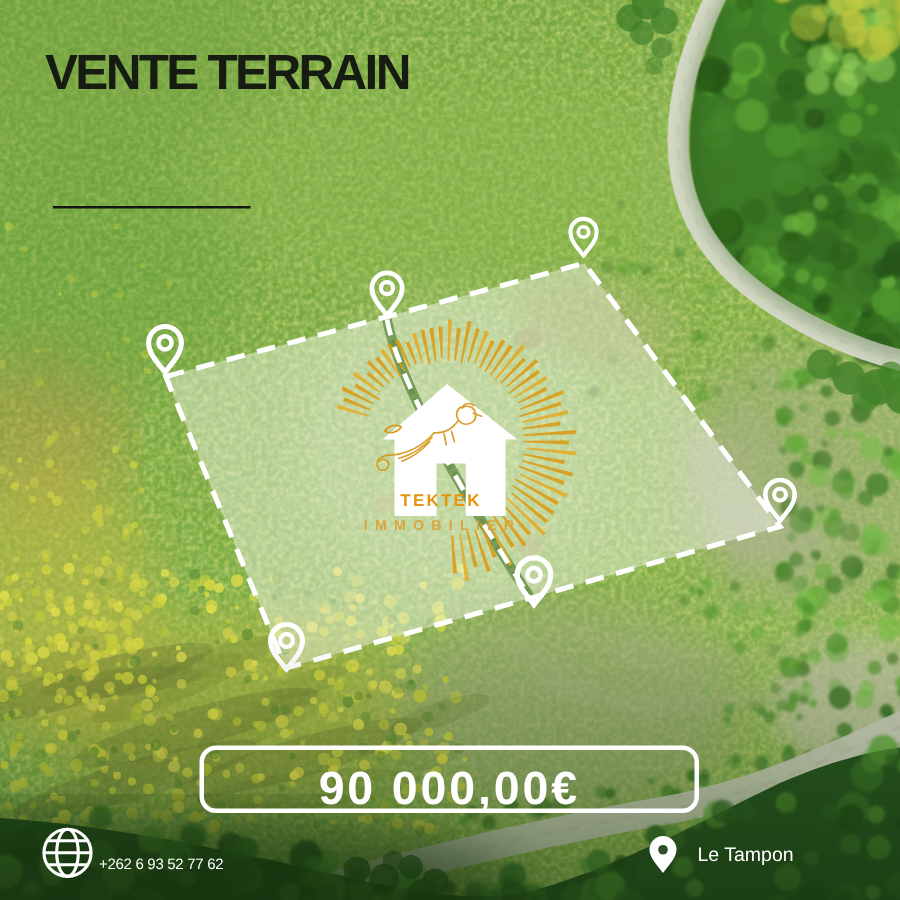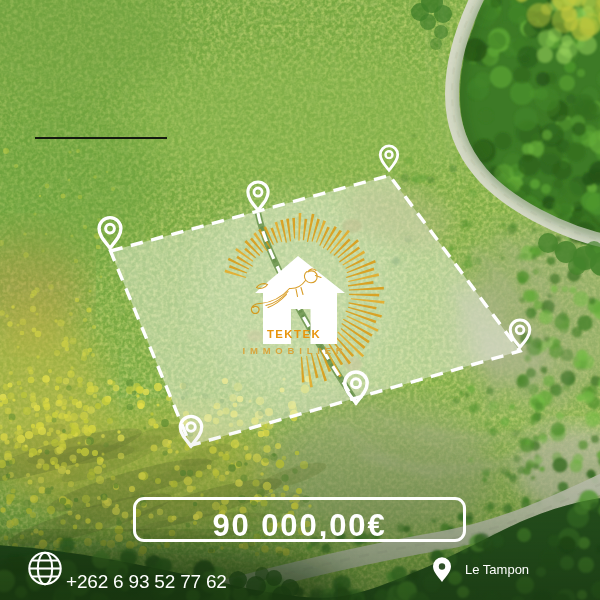--- a/index.html
+++ b/index.html
@@ -1290,39 +1290,40 @@
       <path d="M0,-1 C-6.5,-9 -11.5,-14.5 -11.5,-21.5 A11.5,11.5 0 1,1 11.5,-21.5 C11.5,-14.5 6.5,-9 0,-1 Z" stroke-width="3.6"></path>
       <circle cx="0" cy="-21.5" r="4.6" stroke-width="3.2"></circle>
     </g>
   </g>
 
   <ellipse cx="110" cy="592" rx="235" ry="52" fill="#16300e" opacity="0.5" filter="url(#blur18)"></ellipse>
 
   <rect x="0" y="425" width="600" height="175" fill="url(#gDark)"></rect>
 </svg>
 
+<div class="abs" style="left:30px;top:29px;font-size:33px;font-weight:bold;letter-spacing:-1.8px;color:#171c12;">VENTE TERRAIN</div>
 
 
 <div class="abs" style="left:35px;top:136.5px;width:132px;height:2.6px;background:#141910;"></div>
 
 <div class="abs" style="left:133px;top:497px;width:327px;height:38.5px;border:3px solid #ffffff;border-radius:11px;"></div>
 
 <div class="abs" style="left:133px;top:507.5px;width:333px;text-align:center;font-size:31px;font-weight:bold;color:#ffffff;letter-spacing:1.9px;">90 000,00€</div>
 
 <svg class="abs" style="left:28px;top:551px" width="34" height="35" viewBox="0 0 34 35">
   <g fill="none" stroke="#ffffff" stroke-width="2.1">
     <circle cx="17" cy="17.5" r="15.7"></circle>
     <ellipse cx="17" cy="17.5" rx="7.2" ry="15.7"></ellipse>
     <line x1="1.3" y1="17.5" x2="32.7" y2="17.5"></line>
     <path d="M3.7,9.5 H30.3 M3.7,25.5 H30.3"></path>
   </g>
 </svg>
 
 
-<div class="abs" style="left:66px;top:570.5px;font-size:19px;color:#ffffff;letter-spacing:-0.2px;">+262 6 93 52 77 62</div>
+<div class="abs" style="left:66px;top:570.5px;font-size:10px;color:#ffffff;letter-spacing:-0.2px;">+262 6 93 52 77 62</div>
 
 <svg class="abs" style="left:432px;top:557px" width="20" height="26" viewBox="0 0 20 26">
   <path d="M10,25 C5,18.5 1,14.3 1,9.3 A9,9 0 1,1 19,9.3 C19,14.3 15,18.5 10,25 Z" fill="#ffffff"></path>
   <circle cx="10" cy="9.5" r="3.2" fill="#2e4f28"></circle>
 </svg>
 
 <div class="abs" style="left:465px;top:561.5px;font-size:13px;color:#ffffff;">Le Tampon</div>
 </div>
 
 </body></html>

